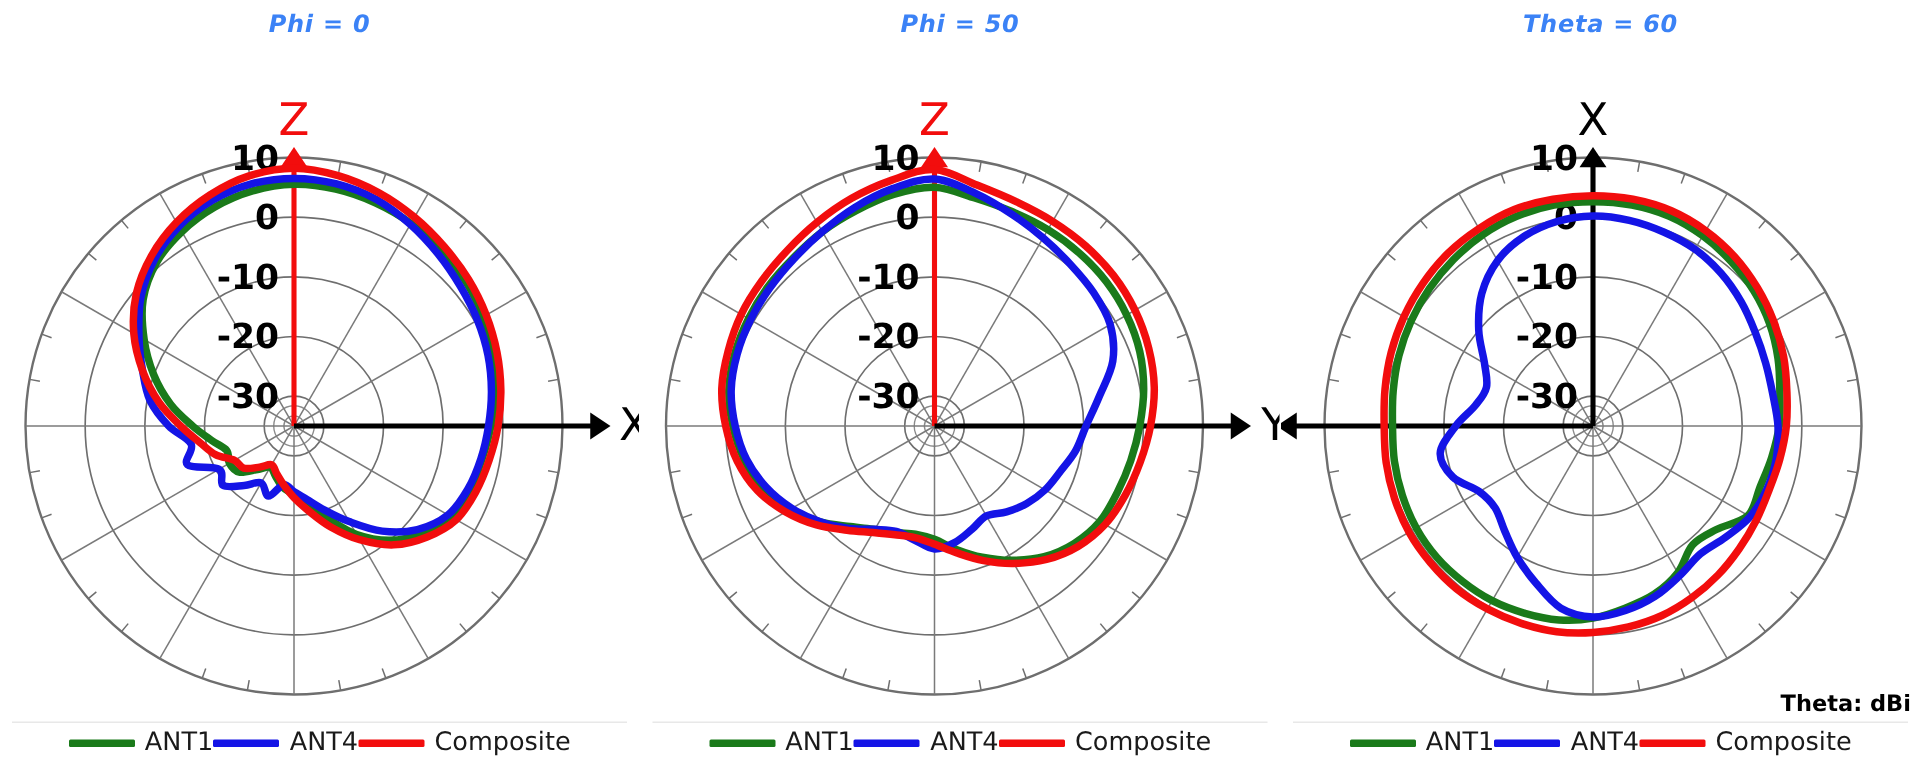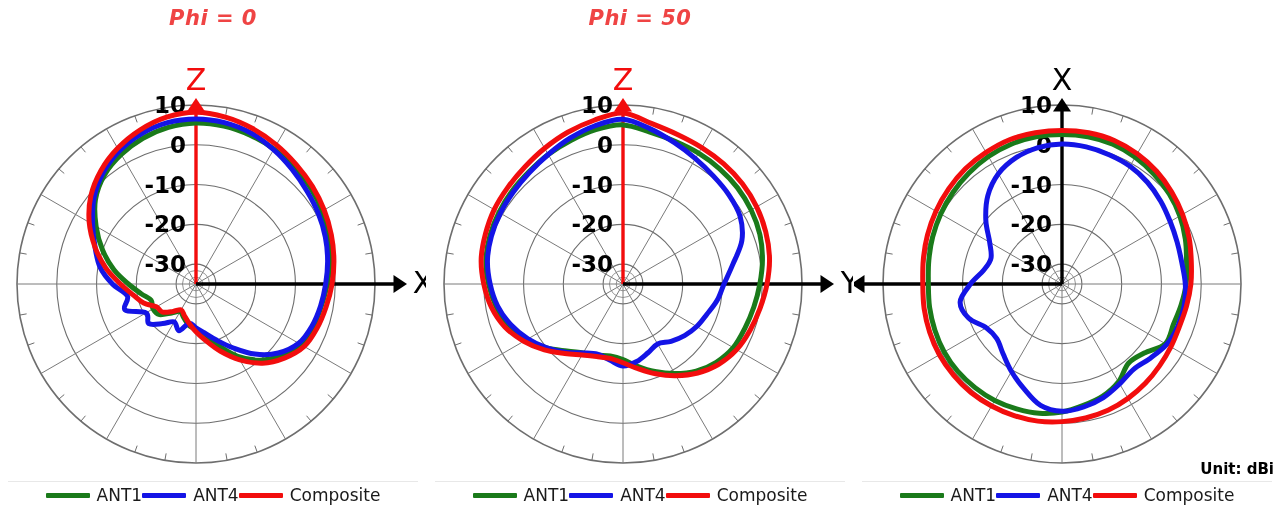--- a/index.html
+++ b/index.html
@@ -13,21 +13,21 @@
   .panel{position:absolute;top:0;height:514px;width:426px;}
   #panel0{left:0;}
   #panel1{left:427px;}
   #panel2{left:854px;}
 
   .panel-title{
     position:absolute;top:6px;left:0;width:100%;
     text-align:center;
     font-family:"DejaVu Sans", sans-serif;
     font-style:italic;font-weight:bold;
-    font-size:21px;color:#ef4444;
+    font-size:16px;color:#3b82f6;
     letter-spacing:.5px;
     user-select:none;
   }
   .plot-area{position:absolute;top:34px;left:0;width:426px;height:440px;}
   .plot-area svg{display:block;}
 
   .legend{
     position:absolute;left:8px;right:8px;bottom:6px;height:26px;
     display:flex;align-items:center;justify-content:center;
     border-top:1px solid #e8e8e8;
@@ -220,20 +220,21 @@
         <span class="legend-label">ANT4</span>
       </div>
       <div class="legend-item">
         <span class="legend-swatch" style="background: rgb(242, 13, 13);"></span>
         <span class="legend-label">Composite</span>
       </div>
     </div>
   </div>
 
   <div class="panel" id="panel2">
+    <div class="panel-title">Theta = 60</div>
     <div class="plot-area">
         <svg width="426" height="440" viewBox="0 0 426 440">
           <g>
             <circle cx="208" cy="250" r="179" fill="none" stroke="#6e6e6e" stroke-width="1.6"></circle>
             <circle cx="208" cy="250" r="139.22222222222223" fill="none" stroke="#6e6e6e" stroke-width="1.1"></circle>
             <circle cx="208" cy="250" r="99.44444444444444" fill="none" stroke="#6e6e6e" stroke-width="1.1"></circle>
             <circle cx="208" cy="250" r="59.666666666666664" fill="none" stroke="#6e6e6e" stroke-width="1.1"></circle>
             <circle cx="208" cy="250" r="19.88888888888889" fill="none" stroke="#6e6e6e" stroke-width="1.1"></circle>
             <circle cx="208" cy="250" r="6.762222222222234" fill="none" stroke="#8a8a8a" stroke-width="0.9"></circle>
             <circle cx="208" cy="250" r="13.52444444444444" fill="none" stroke="#8a8a8a" stroke-width="0.9"></circle>
@@ -289,21 +290,21 @@
             <text x="198" y="198.33333333333334" fill="#000" text-anchor="end" font-family="&quot;DejaVu Sans&quot;, sans-serif" font-size="23" font-weight="bold">-20</text>
             <text x="198" y="238.11111111111111" fill="#000" text-anchor="end" font-family="&quot;DejaVu Sans&quot;, sans-serif" font-size="23" font-weight="bold">-30</text>
           </g>
           <g fill="none" stroke-linejoin="round" stroke-linecap="round">
             <path d="M208.00,100.44 C216.66,100.44 225.49,101.08 233.97,102.71 C242.45,104.34 251.01,106.78 258.88,110.20 C266.75,113.62 274.33,118.21 281.19,123.23 C288.05,128.25 294.37,134.17 300.05,140.30 C305.73,146.43 310.97,153.05 315.26,160.00 C319.55,166.94 323.13,174.46 325.81,181.98 C328.50,189.50 330.22,197.43 331.35,205.10 C332.48,212.78 332.45,220.55 332.57,228.03 C332.70,235.52 333.02,242.84 332.11,250.00 C331.19,257.16 329.21,264.24 327.09,271.00 C324.97,277.76 322.01,284.10 319.39,290.54 C316.77,296.99 316.20,304.92 311.35,309.67 C306.49,314.42 296.42,315.78 290.27,319.04 C284.13,322.30 278.78,324.43 274.48,329.23 C270.18,334.03 268.76,342.35 264.48,347.83 C260.21,353.32 254.66,358.20 248.81,362.14 C242.97,366.07 236.22,368.78 229.41,371.44 C222.61,374.10 215.37,376.78 208.00,378.08 C200.63,379.39 192.78,379.81 185.21,379.27 C177.63,378.73 169.97,376.98 162.56,374.85 C155.15,372.71 147.69,369.98 140.78,366.44 C133.86,362.90 127.23,358.44 121.07,353.60 C114.90,348.77 108.93,343.38 103.79,337.44 C98.64,331.51 94.00,324.88 90.19,318.02 C86.37,311.16 83.34,303.70 80.91,296.26 C78.48,288.81 76.69,281.06 75.59,273.35 C74.50,265.64 74.48,257.81 74.35,250.00 C74.22,242.19 74.09,234.36 74.81,226.52 C75.53,218.67 76.68,210.68 78.67,202.93 C80.66,195.17 83.37,187.40 86.74,179.99 C90.11,172.58 94.21,165.28 98.91,158.46 C103.61,151.65 109.01,145.07 114.93,139.08 C120.85,133.10 127.38,127.35 134.41,122.54 C141.44,117.73 149.18,113.51 157.12,110.20 C165.05,106.90 173.55,104.34 182.03,102.71 C190.51,101.08 199.34,100.44 208.00,100.44 Z" stroke="#1a7a1a" stroke-width="5"></path>
             <path d="M208.00,109.98 C216.04,109.85 224.33,111.11 232.18,112.89 C240.02,114.67 247.77,117.45 255.07,120.67 C262.38,123.88 269.63,127.59 276.02,132.19 C282.41,136.78 288.28,142.40 293.40,148.23 C298.52,154.05 302.93,160.60 306.73,167.16 C310.52,173.71 313.44,180.73 316.17,187.55 C318.90,194.37 321.18,201.21 323.13,208.10 C325.08,214.98 326.51,221.88 327.87,228.86 C329.23,235.85 330.92,242.89 331.31,250.00 C331.70,257.11 331.46,264.52 330.22,271.55 C328.98,278.58 326.79,285.69 323.87,292.17 C320.96,298.66 317.31,305.13 312.72,310.46 C308.14,315.79 301.89,320.01 296.37,324.15 C290.85,328.29 284.71,331.03 279.59,335.32 C274.48,339.61 270.72,345.18 265.68,349.90 C260.64,354.62 255.36,359.78 249.36,363.63 C243.36,367.48 236.58,370.73 229.69,373.00 C222.80,375.28 215.18,377.55 208.00,377.29 C200.82,377.03 192.94,375.21 186.59,371.44 C180.24,367.67 174.76,360.32 169.91,354.66 C165.06,349.00 160.93,343.26 157.48,337.50 C154.03,331.74 151.64,325.55 149.19,320.08 C146.74,314.62 145.62,309.11 142.79,304.72 C139.96,300.33 136.92,297.21 132.21,293.76 C127.51,290.30 118.90,288.31 114.55,284.01 C110.21,279.71 105.82,273.63 106.15,267.96 C106.48,262.29 112.59,255.30 116.51,250.00 C120.43,244.70 126.24,240.49 129.65,236.19 C133.06,231.88 135.98,228.81 136.98,224.15 C137.98,219.49 136.52,214.58 135.66,208.23 C134.80,201.89 132.12,193.85 131.82,186.08 C131.52,178.31 131.76,169.35 133.85,161.63 C135.94,153.91 139.66,146.09 144.36,139.76 C149.05,133.44 155.41,128.01 162.02,123.66 C168.62,119.31 176.30,115.96 183.96,113.68 C191.63,111.40 199.96,110.11 208.00,109.98 Z" stroke="#1414e6" stroke-width="5"></path>
             <path d="M208.00,96.46 C216.89,96.46 225.96,97.12 234.66,98.79 C243.37,100.46 252.16,102.97 260.24,106.47 C268.33,109.96 276.12,114.65 283.18,119.78 C290.24,124.92 296.85,130.89 302.60,137.26 C308.36,143.62 313.37,150.76 317.70,157.95 C322.03,165.14 325.67,172.76 328.57,180.39 C331.47,188.02 333.64,195.94 335.09,203.74 C336.54,211.55 336.97,219.50 337.27,227.21 C337.57,234.92 337.66,242.54 336.88,250.00 C336.10,257.46 334.49,264.85 332.57,271.97 C330.65,279.09 327.99,285.91 325.37,292.72 C322.75,299.53 320.17,306.33 316.86,312.85 C313.55,319.37 309.76,325.74 305.51,331.82 C301.26,337.90 296.60,343.91 291.35,349.34 C286.11,354.76 280.26,359.87 274.03,364.37 C267.80,368.87 261.05,373.07 253.98,376.34 C246.92,379.61 239.29,382.09 231.62,383.97 C223.96,385.85 215.97,387.11 208.00,387.63 C200.03,388.15 191.81,388.12 183.82,387.11 C175.84,386.10 167.82,384.10 160.11,381.57 C152.41,379.05 144.78,375.80 137.59,371.95 C130.40,368.10 123.32,363.63 116.98,358.48 C110.63,353.32 104.79,347.30 99.52,341.02 C94.25,334.75 89.34,327.95 85.36,320.80 C81.39,313.66 78.22,305.91 75.68,298.16 C73.14,290.41 71.26,282.34 70.11,274.31 C68.96,266.29 68.91,258.13 68.78,250.00 C68.65,241.87 68.55,233.71 69.33,225.55 C70.10,217.39 71.34,209.08 73.44,201.02 C75.53,192.97 78.38,184.90 81.92,177.21 C85.45,169.52 89.74,161.95 94.65,154.88 C99.55,147.82 105.12,140.90 111.35,134.82 C117.58,128.74 124.67,123.26 132.02,118.41 C139.38,113.56 147.27,108.99 155.49,105.72 C163.70,102.45 172.59,100.33 181.34,98.79 C190.09,97.25 199.11,96.46 208.00,96.46 Z" stroke="#f20d0d" stroke-width="5"></path>
           </g>
         </svg>
       </div>
-    <div class="unit-note">Unit: dBi</div>
+    <div class="unit-note">Theta: dBi</div>
     <div class="legend">
       <div class="legend-item">
         <span class="legend-swatch" style="background: rgb(26, 122, 26);"></span>
         <span class="legend-label">ANT1</span>
       </div>
       <div class="legend-item">
         <span class="legend-swatch" style="background: rgb(20, 20, 230);"></span>
         <span class="legend-label">ANT4</span>
       </div>
       <div class="legend-item">

